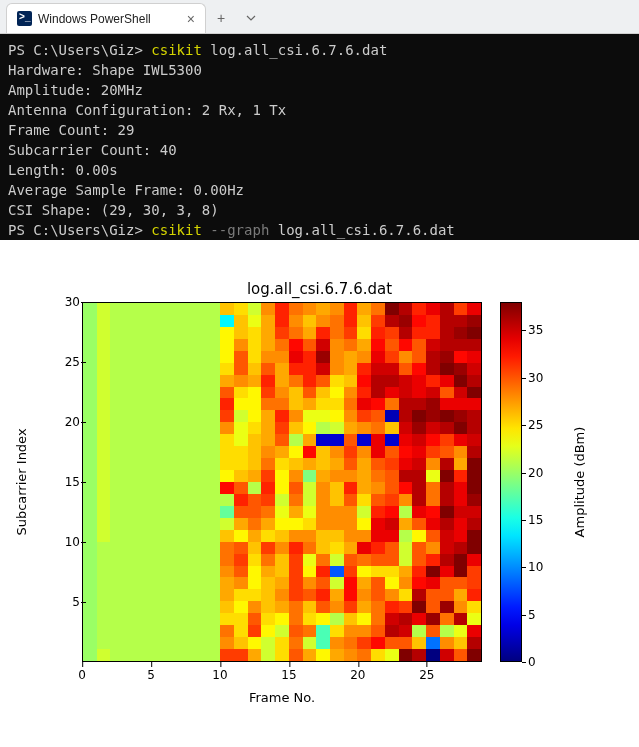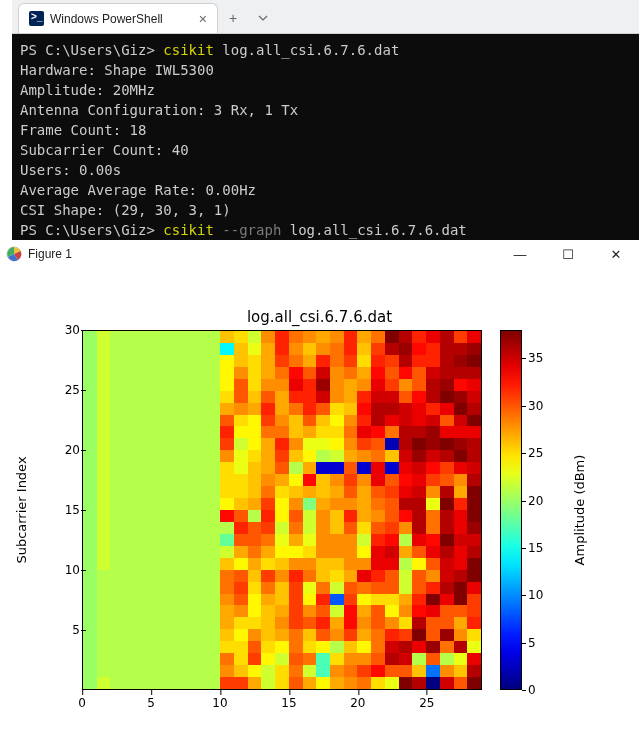--- a/index.html
+++ b/index.html
@@ -8,21 +8,20 @@
     height: 747px;
     background: #ffffff;
     font-family: "Segoe UI", sans-serif;
     overflow: hidden;
     position: relative;
   }
   
   .term-window {
     width: 639px;
     background: #ffffff;
-    padding-left: 12px;
   }
   .term-titlebar {
     height: 34px;
     background: #eef0f2;
     display: flex;
     align-items: flex-end;
     padding: 2px 0 0 6px;
     border-bottom: 1px solid #d0d0d0;
   }
   .tab {
@@ -216,51 +215,35 @@
     <div class="tab-add">+</div>
     <div class="tab-drop">
       <svg width="10" height="6" viewBox="0 0 10 6">
           <path d="M1 1 L5 5 L9 1" stroke="#666" stroke-width="1.2" fill="none"></path>
         </svg>
     </div>
   </div>
   <div class="term-body"><span class="prompt">PS C:\Users\Giz&gt;</span> <span class="cmd-yellow">csikit</span> <span>log.all_csi.6.7.6.dat</span>
 <span>Hardware: Shape IWL5300</span>
 <span>Amplitude: 20MHz</span>
-<span>Antenna Configuration: 3 Rx, 1 Tx</span>
-<span>Frame Count: 18</span>
+<span>Antenna Configuration: 2 Rx, 1 Tx</span>
+<span>Frame Count: 29</span>
 <span>Subcarrier Count: 40</span>
-<span>Users: 0.00s</span>
-<span>Average Average Rate: 0.00Hz</span>
-<span>CSI Shape: (29, 30, 3, 1)</span>
+<span>Length: 0.00s</span>
+<span>Average Sample Frame: 0.00Hz</span>
+<span>CSI Shape: (29, 30, 3, 8)</span>
 <span class="prompt">PS C:\Users\Giz&gt;</span> <span class="cmd-yellow">csikit</span> <span class="cmd-grey">--graph</span> <span>log.all_csi.6.7.6.dat</span></div>
 </div>
 
 <div class="fig-window">
-  <div class="fig-titlebar">
-    <span class="fig-icon">
-      <svg viewBox="0 0 16 16">
-          <circle cx="8" cy="8" r="7" fill="none" stroke="#888" stroke-width="0.6"></circle>
-          <path d="M8 8 L8 1 A7 7 0 0 1 14.5 5 Z" fill="#f0c040"></path>
-          <path d="M8 8 L14.5 5 A7 7 0 0 1 12 14 Z" fill="#d04040"></path>
-          <path d="M8 8 L12 14 A7 7 0 0 1 2 11 Z" fill="#4070d0"></path>
-          <path d="M8 8 L2 11 A7 7 0 0 1 8 1 Z" fill="#40b060"></path>
-        </svg>
-    </span>
-    <span>Figure 1</span>
-    <div class="fig-controls">
-      <span class="fig-ctrl">—</span>
-      <span class="fig-ctrl">☐</span>
-      <span class="fig-ctrl">✕</span>
-    </div>
-  </div>
 
   <div class="plot-area">
     <div class="plot-title">log.all_csi.6.7.6.dat</div>
     <div class="ylabel">Subcarrier Index</div>
+    <div class="xlabel">Frame No.</div>
 
     <div class="axes-rect">
       <div class="heatmap" id="heatmap" style="grid-template-columns: repeat(29, 1fr); grid-template-rows: repeat(30, 1fr);">
           <div class="cell" style="background: rgb(154, 255, 101);"></div>
           <div class="cell" style="background: rgb(208, 255, 47);"></div>
           <div class="cell" style="background: rgb(181, 255, 74);"></div>
           <div class="cell" style="background: rgb(181, 255, 74);"></div>
           <div class="cell" style="background: rgb(181, 255, 74);"></div>
           <div class="cell" style="background: rgb(181, 255, 74);"></div>
           <div class="cell" style="background: rgb(181, 255, 74);"></div>

